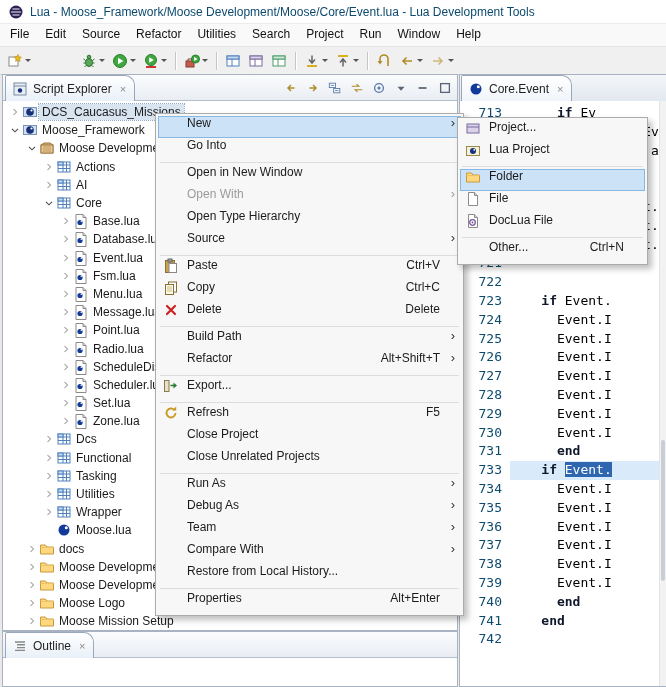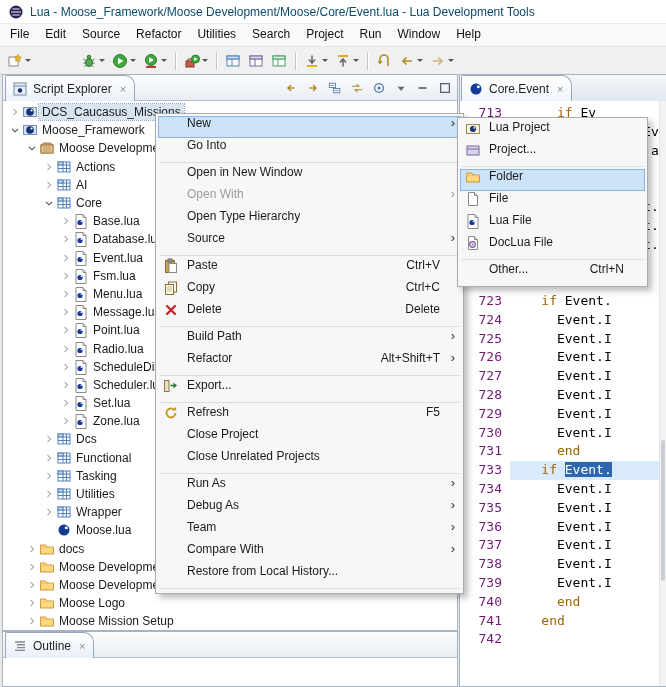--- a/index.html
+++ b/index.html
@@ -44,24 +44,24 @@
   .tree-row.selected .tlabel{background:#d9e4f1;outline:1px dotted #8fa9c8}
   .outline-body{height:28px;background:#fff}
 
   
   .editor-tabbar{height:26px;background:linear-gradient(#f4f6f9,#e2e8ef);border-bottom:1px solid #b4bfcd;display:flex;align-items:flex-start}
   .editor-tab{display:inline-flex;align-items:center;gap:5px;height:25px;padding:0 8px 0 6px;margin-left:1px;
               background:linear-gradient(#fff,#f0f5fb);border:1px solid #98a7bc;border-bottom:none;border-radius:2px 10px 0 0}
   .editor-body{position:absolute;top:26px;left:0;right:6px;bottom:0;overflow:hidden;background:#fff;padding-top:3px;
                font-family:"DejaVu Sans Mono","Liberation Mono",monospace;font-size:13px}
   .code-line{height:18.8px;line-height:18.8px;display:flex;white-space:pre}
-  .ln{width:42px;flex:none;text-align:right;padding-right:8px;color:#701a75}
+  .ln{width:42px;flex:none;text-align:right;padding-right:8px;color:#0c4a6e}
   .ct{flex:1;color:#000}
   .code-line.current .ct{background:#d9eafa}
-  .kw{color:#a16207;font-weight:normal}
+  .kw{color:#0f172a;font-weight:bold}
   .selword{background:#2e66b0;color:#fff}
   .editor-scrollbar{position:absolute;top:26px;right:0;width:6px;bottom:0;background:#f2f2f2;border-left:1px solid #e3e3e3}
   .editor-scrollbar .thumb{position:absolute;left:1px;right:1px;top:58%;height:24%;background:#c9ced6;border-radius:2px}
 
   
   .context-menu{position:absolute;background:#f7f7f7;border:1px solid #ababab;box-shadow:4px 4px 6px rgba(0,0,0,.25);padding:2px;z-index:40;font-size:12px}
   #ctxmenu{left:155px;top:113px;width:303px}
   #submenu{left:457px;top:117px;width:185px;z-index:50}
   .menu-item{height:22px;display:flex;align-items:flex-start;padding:0 3px}
   .menu-item.hl{background:#cbe2f7;box-shadow:inset 0 0 0 1px #88b7e3}
@@ -953,78 +953,71 @@
       <span class="mi-shortcut"></span>
       <span class="mi-arrow">›</span>
     </div>
     <div class="menu-item">
       <span class="mi-icon"></span>
       <span class="mi-label">Restore from Local History...</span>
       <span class="mi-shortcut"></span>
       <span class="mi-arrow"></span>
     </div>
     <div class="menu-sep"></div>
+    <div class="menu-item">
+      <span class="mi-icon"></span>
+      <span class="mi-label">Properties</span>
+      <span class="mi-shortcut">Alt+Enter</span>
+      <span class="mi-arrow"></span>
+    </div>
   </div>
 <div class="context-menu" id="submenu">
+    <div class="menu-item">
+      <span class="mi-icon">
+        <svg viewBox="0 0 16 16" xmlns="http://www.w3.org/2000/svg">
+          <rect x="2" y="4" width="12" height="9" fill="#d9d2e9" stroke="#7a6aa0"></rect>
+          <path d="M2 7h12" stroke="#7a6aa0"></path>
+        </svg>
+      </span>
+      <span class="mi-label">Project...</span>
+      <span class="mi-shortcut"></span>
+      <span class="mi-arrow"></span>
+    </div>
     <div class="menu-item">
       <span class="mi-icon">
         <svg viewBox="0 0 16 16" xmlns="http://www.w3.org/2000/svg">
           <rect x="1.5" y="4.5" width="13" height="9" fill="#f5f0dc" stroke="#998c4a"></rect>
           <circle cx="8" cy="9" r="3" fill="#16307a"></circle>
           <circle cx="9.2" cy="7.8" r=".9" fill="#fff"></circle>
         </svg>
       </span>
       <span class="mi-label">Lua Project</span>
       <span class="mi-shortcut"></span>
       <span class="mi-arrow"></span>
     </div>
-    <div class="menu-item">
-      <span class="mi-icon">
-        <svg viewBox="0 0 16 16" xmlns="http://www.w3.org/2000/svg">
-          <rect x="2" y="4" width="12" height="9" fill="#d9d2e9" stroke="#7a6aa0"></rect>
-          <path d="M2 7h12" stroke="#7a6aa0"></path>
-        </svg>
-      </span>
-      <span class="mi-label">Project...</span>
-      <span class="mi-shortcut"></span>
-      <span class="mi-arrow"></span>
-    </div>
     <div class="menu-sep"></div>
     <div class="menu-item hl">
       <span class="mi-icon">
         <svg viewBox="0 0 16 16" xmlns="http://www.w3.org/2000/svg">
           <path d="M1.5 4h5l1.5 2h6.5v7h-13z" fill="#ffd77e" stroke="#c89a3c"></path>
           <path d="M1.5 6.5h13" stroke="#eec265"></path>
         </svg>
       </span>
       <span class="mi-label">Folder</span>
       <span class="mi-shortcut"></span>
       <span class="mi-arrow"></span>
     </div>
     <div class="menu-item">
       <span class="mi-icon">
         <svg viewBox="0 0 16 16" xmlns="http://www.w3.org/2000/svg">
           <path d="M3.5 1.5h6l3 3v10h-9z" fill="#fff" stroke="#8a8a8a"></path>
           <path d="M9.5 1.5v3h3" fill="#d8d8d8" stroke="#8a8a8a"></path>
         </svg>
       </span>
       <span class="mi-label">File</span>
-      <span class="mi-shortcut"></span>
-      <span class="mi-arrow"></span>
-    </div>
-    <div class="menu-item">
-      <span class="mi-icon">
-        <svg viewBox="0 0 16 16" xmlns="http://www.w3.org/2000/svg">
-          <path d="M3 1.5h7l3 3v11H3z" fill="#fff" stroke="#8a8a8a"></path>
-          <path d="M10 1.5v3h3" fill="#d8d8d8" stroke="#8a8a8a"></path>
-          <circle cx="7" cy="9.5" r="2.6" fill="#123a9b"></circle>
-          <circle cx="8.3" cy="8.2" r=".8" fill="#fff"></circle>
-        </svg>
-      </span>
-      <span class="mi-label">Lua File</span>
       <span class="mi-shortcut"></span>
       <span class="mi-arrow"></span>
     </div>
     <div class="menu-item">
       <span class="mi-icon">
         <svg viewBox="0 0 16 16" xmlns="http://www.w3.org/2000/svg">
           <path d="M3.5 1.5h6l3 3v10h-9z" fill="#fff" stroke="#8a8a8a"></path>
           <path d="M9.5 1.5v3h3" fill="#d8d8d8" stroke="#8a8a8a"></path>
           <circle cx="7.5" cy="9.5" r="2.8" fill="none" stroke="#7a5aa0" stroke-width="1.3"></circle>
           <circle cx="7.5" cy="9.5" r="1" fill="#7a5aa0"></circle>

